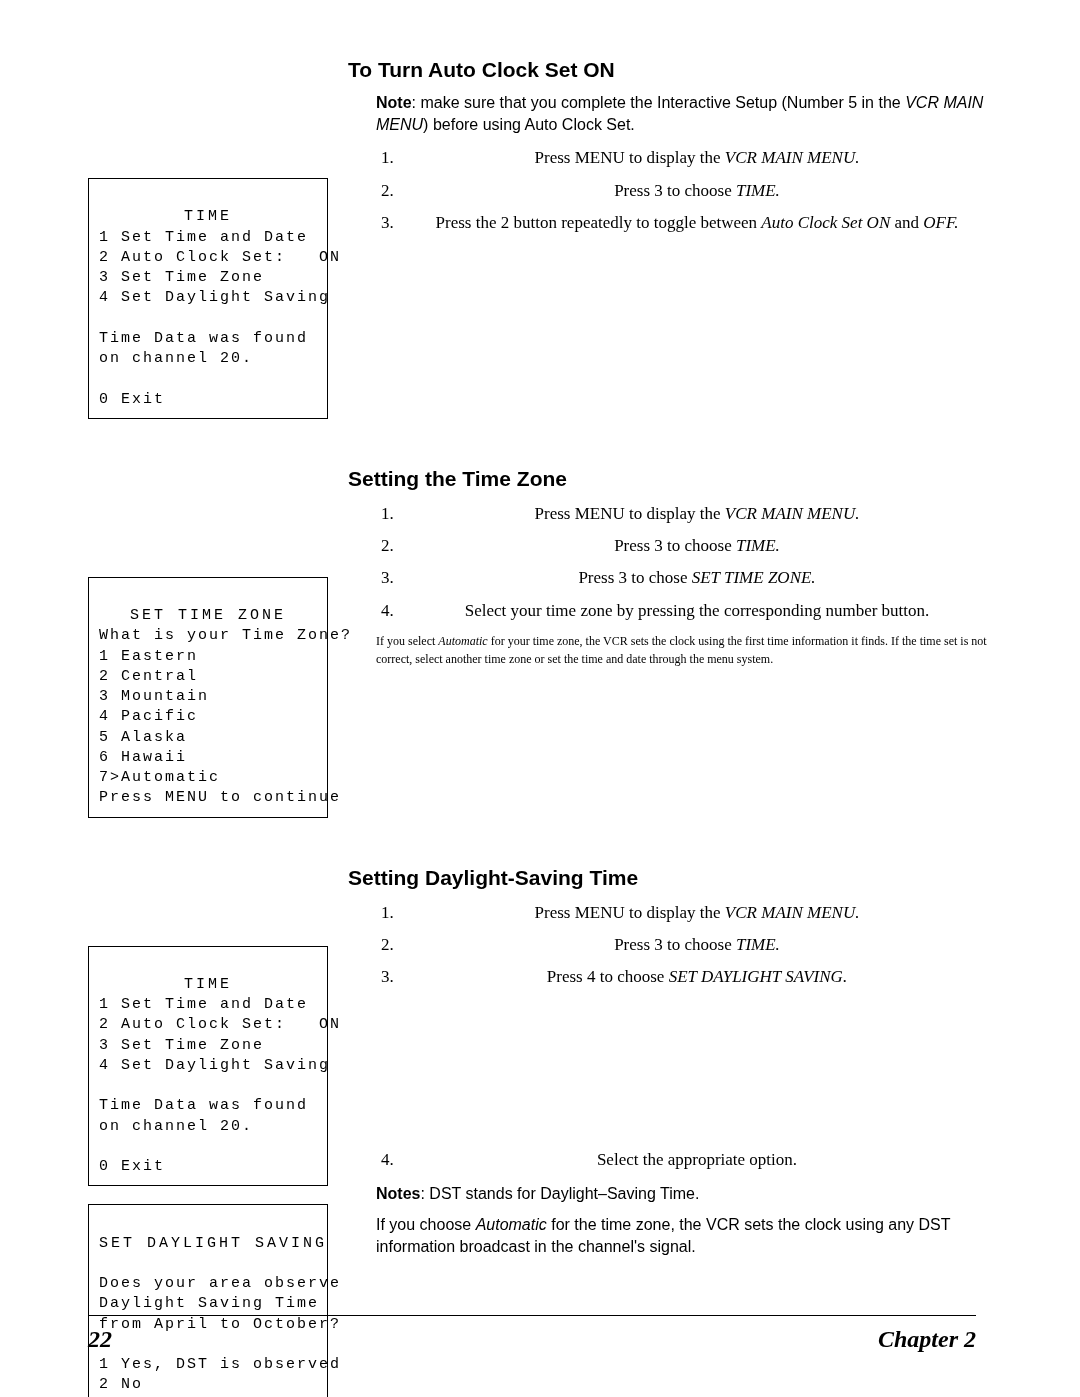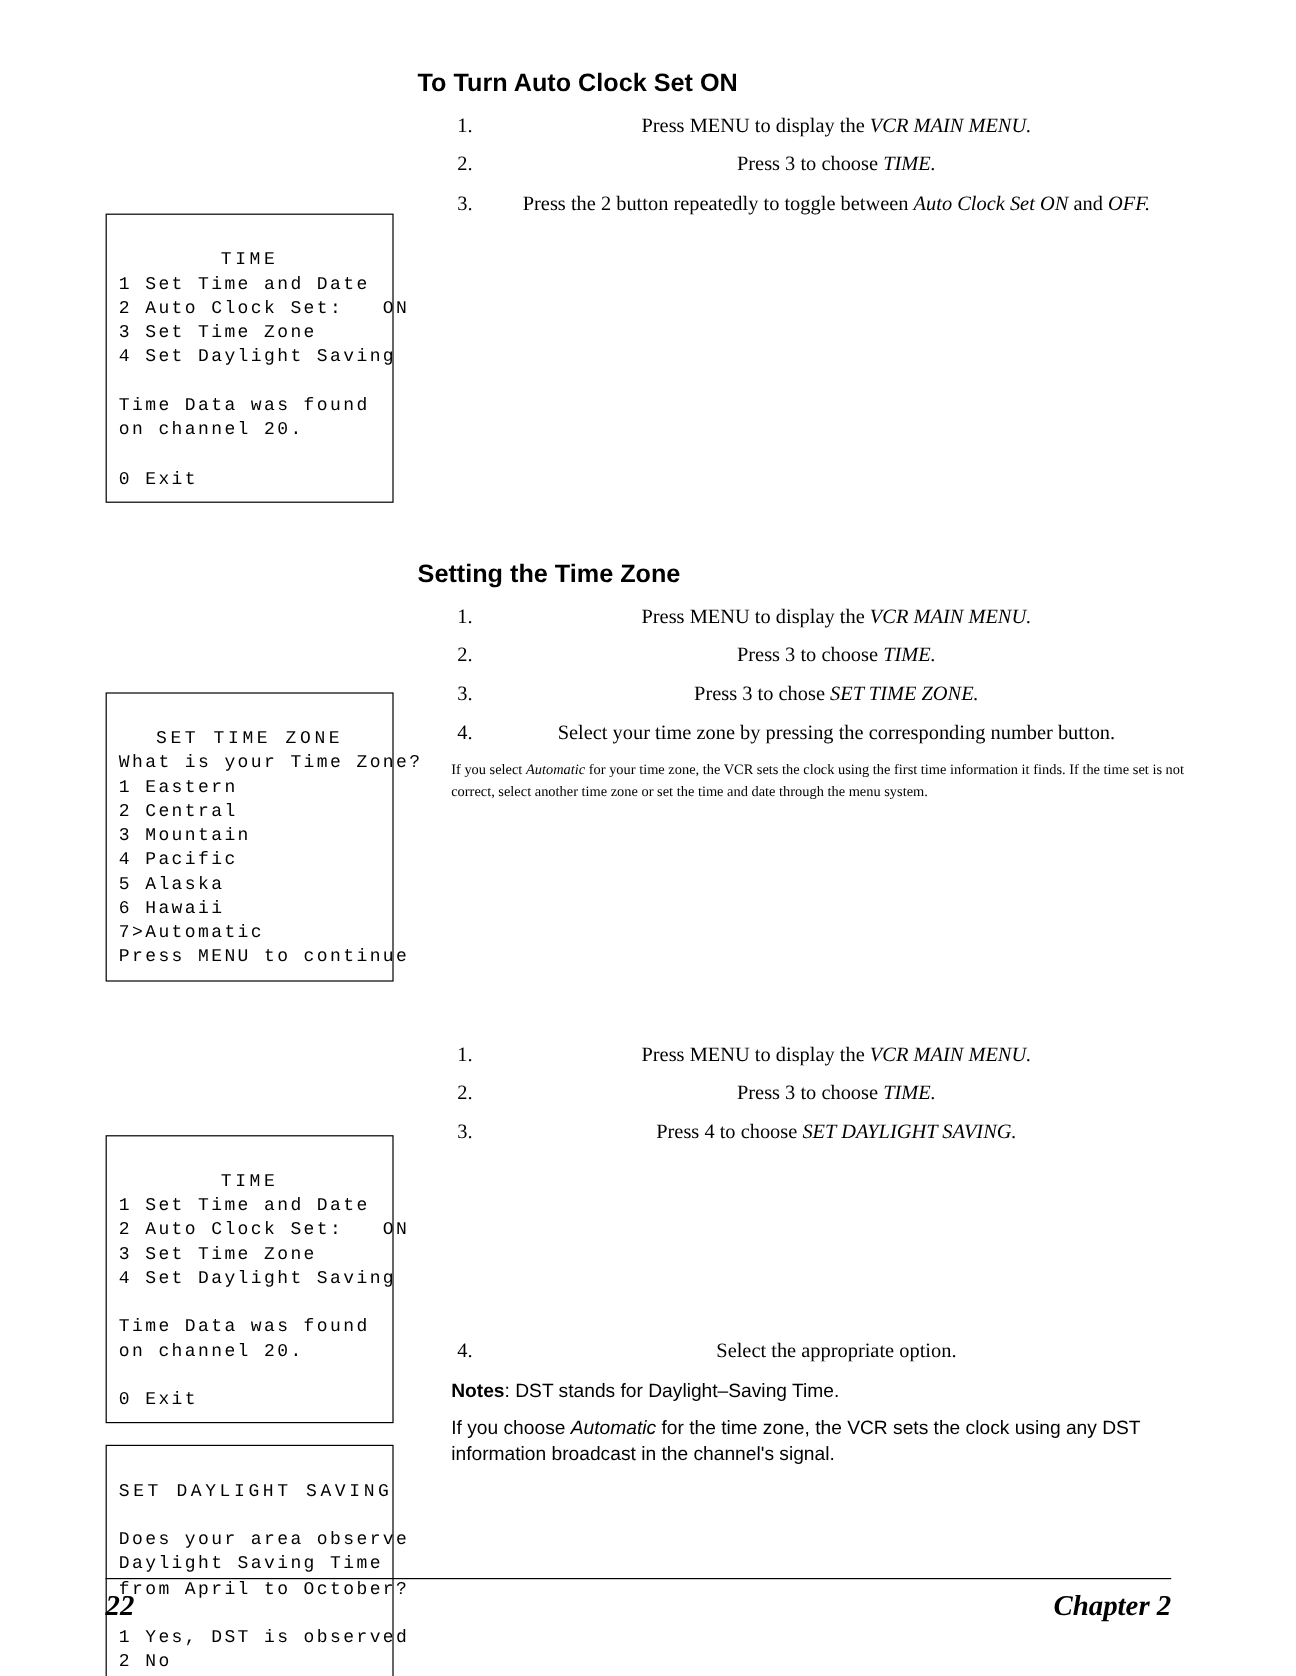--- a/index.html
+++ b/index.html
@@ -118,20 +118,23 @@
 <span>3 Set Time Zone</span>
 <span>4 Set Daylight Saving</span>
 
 <span>Time Data was found</span>
 <span>on channel 20.</span>
 
 <span>0 Exit</span></div>
     </div>
     <div class="right-col">
       <h2 class="section-heading">To Turn Auto Clock Set ON</h2>
+      <p class="note-block">
+        <span class="note-label">Note</span><span>: make sure that you complete the Interactive Setup (Number 5 in the </span><span class="italic">VCR MAIN MENU</span><span>) before using Auto Clock Set.</span>
+      </p>
       <ol class="steps">
         <li><span>Press MENU to display the </span><span class="italic">VCR MAIN MENU.</span></li>
         <li><span>Press 3 to choose </span><span class="italic">TIME.</span></li>
         <li><span>Press the 2 button repeatedly to toggle between </span><span class="italic">Auto Clock Set ON</span><span> and </span><span class="italic">OFF.</span></li>
       </ol>
     </div>
   </div>
 
   <div class="content-row" style="margin-top:30px;">
     <div class="left-col">
@@ -180,20 +183,21 @@
 <span>Does your area observe</span>
 <span>Daylight Saving Time</span>
 <span>from April to October?</span>
 
 <span>1 Yes, DST is observed</span>
 <span>2 No</span>
 <span>3&gt;Automatic</span>
 <span>Press MENU to continue</span></div>
     </div>
     <div class="right-col">
+      <h2 class="section-heading">Setting Daylight-Saving Time</h2>
       <ol class="steps">
         <li><span>Press MENU to display the </span><span class="italic">VCR MAIN MENU.</span></li>
         <li><span>Press 3 to choose </span><span class="italic">TIME.</span></li>
         <li><span>Press 4 to choose </span><span class="italic">SET DAYLIGHT SAVING.</span></li>
       </ol>
       <div style="height:150px;"></div>
       <ol class="steps" start="4">
         <li><span>Select the appropriate option.</span></li>
       </ol>
       <p class="note-block" style="margin-top:10px;">

